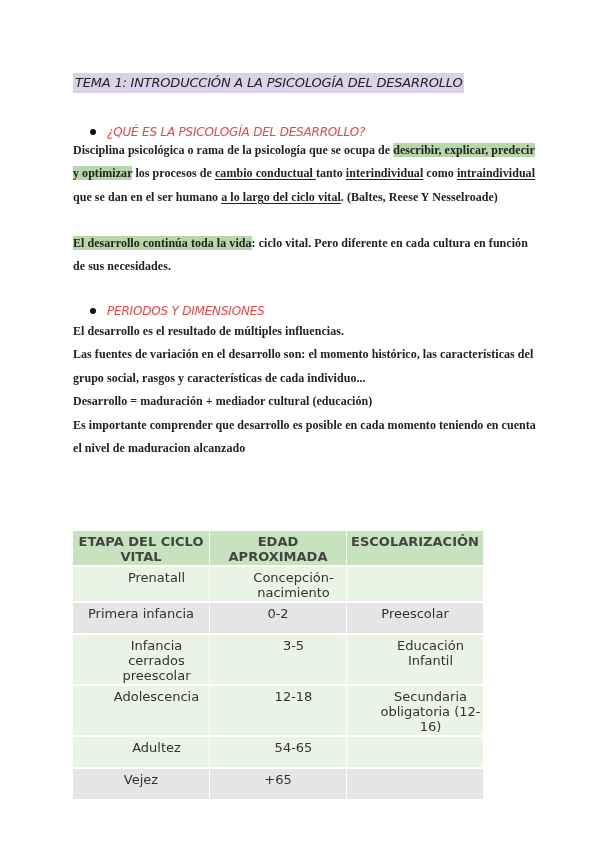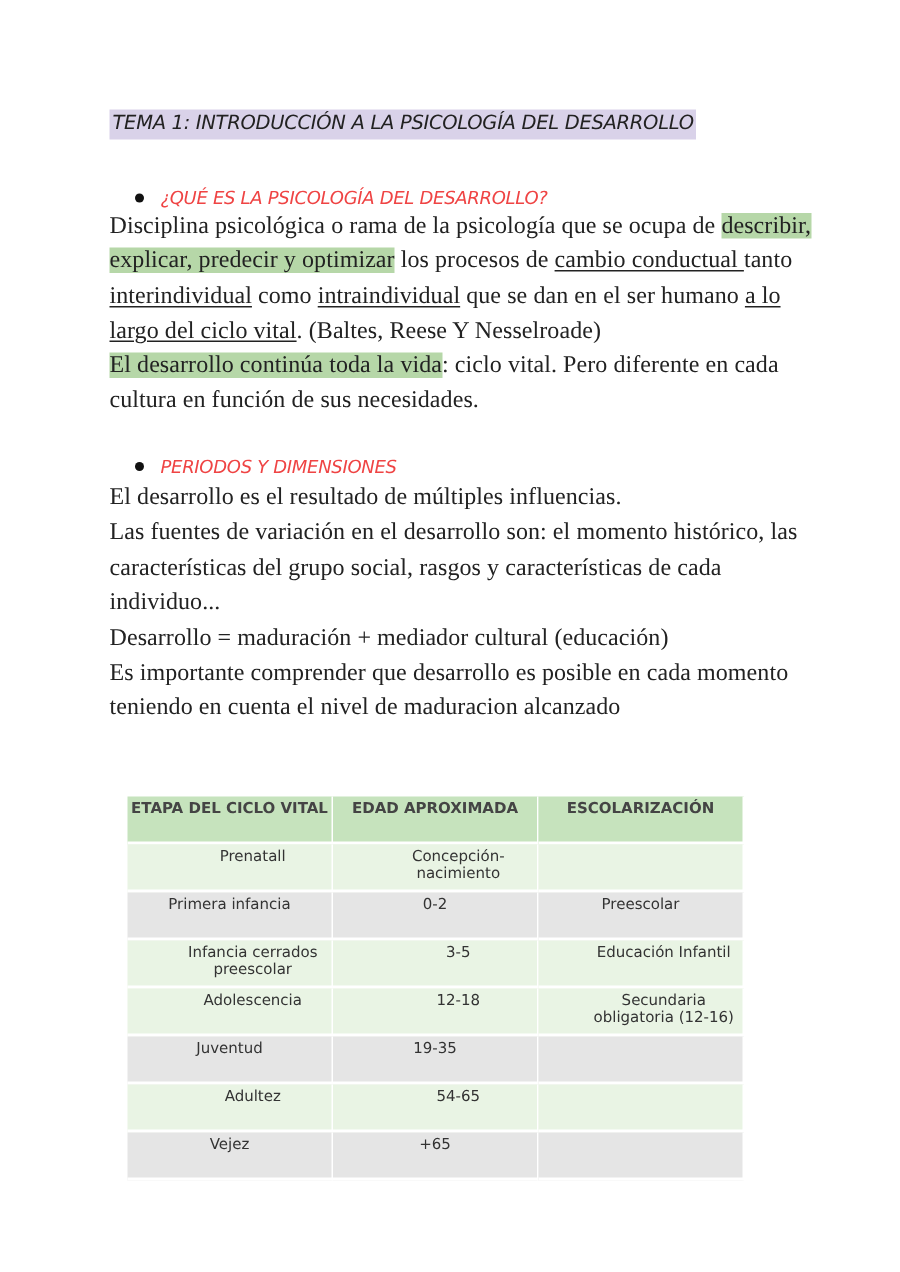--- a/index.html
+++ b/index.html
@@ -15,29 +15,29 @@
     position: absolute; left: 90px;
     font-family: "DejaVu Sans", sans-serif; font-style: italic;
     font-size: 12px; letter-spacing: -0.2px; color: #ef4444; line-height: 18px;
   }
   .bullet-heading .dot {
     display: inline-block; width: 6px; height: 6px; border-radius: 50%;
     background: #111; margin-right: 11px; vertical-align: middle; position: relative; top: -1px;
   }
   .para {
     position: absolute; left: 73px; width: 470px;
-    font-family: "Liberation Serif", serif; font-size: 16px; color: #222;
-    line-height: 23.4px; letter-spacing: 0.05px;
+    font-family: "Liberation Serif", serif; font-size: 12px; color: #222;
+    line-height: 23.4px; letter-spacing: 0.05px; font-weight: bold;
   }
   .hl { background: #b6d7a8; }
   .ul { text-decoration: underline; text-underline-offset: 2px; }
   table.stages {
     position: absolute; left: 73px; top: 531px; width: 411px;
     border-collapse: separate; border-spacing: 0;
-    font-family: "DejaVu Sans", sans-serif; font-size: 10px; color: #333; margin-left: 12px;
+    font-family: "DejaVu Sans", sans-serif; font-size: 13px; color: #333;
   }
   table.stages th, table.stages td {
     height: 26px; text-align: center; vertical-align: top; padding-top: 3px;
     border-right: 1px solid #ffffff; border-bottom: 2px solid #ffffff;
   }
   table.stages th { background: #c6e3bd; font-weight: bold; color: #444; }
   table.stages tr.odd td { background: #e9f4e4; padding-left: 32px; }
   table.stages tr.even td { background: #e5e5e5; }
   table.stages col.c1 { width: 137px; }
   table.stages col.c2 { width: 137px; }
@@ -96,25 +96,20 @@
       <tr class="odd">
         <td>Infancia cerrados preescolar</td>
         <td>3-5</td>
         <td>Educación Infantil</td>
       </tr>
       <tr class="odd">
         <td>Adolescencia</td>
         <td>12-18</td>
         <td>Secundaria obligatoria (12-16)</td>
       </tr>
-      <tr class="even">
-        <td>Juventud</td>
-        <td>19-35</td>
-        <td></td>
-      </tr>
       <tr class="odd">
         <td>Adultez</td>
         <td>54-65</td>
         <td></td>
       </tr>
       <tr class="even">
         <td>Vejez</td>
         <td>+65</td>
         <td></td>
       </tr>

